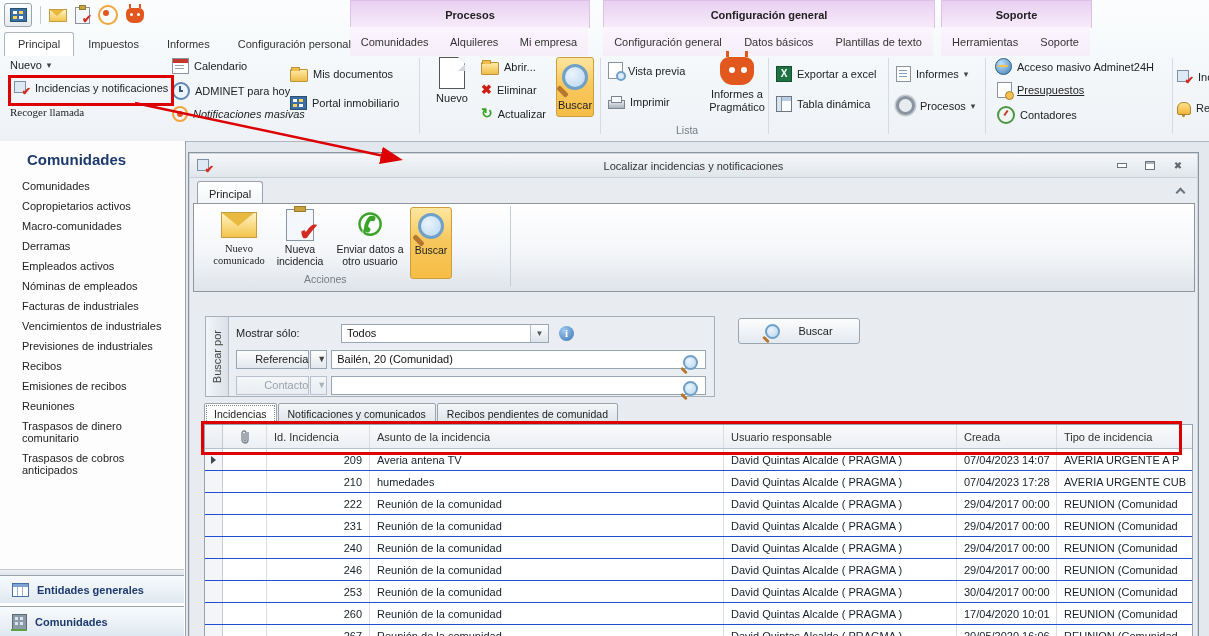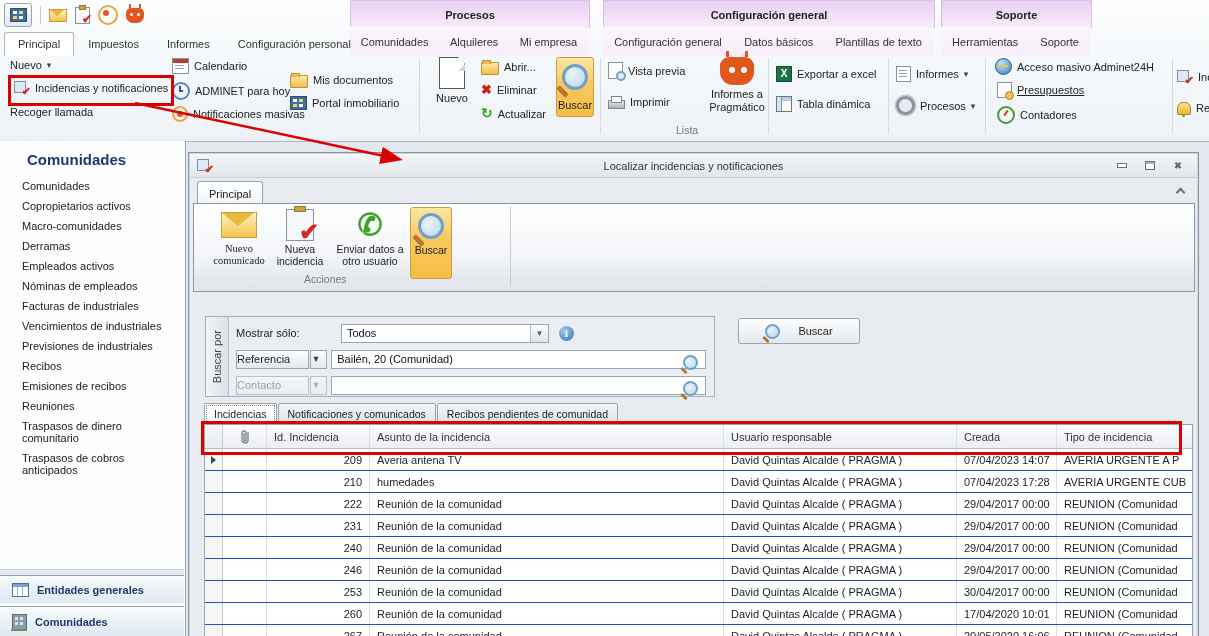--- a/index.html
+++ b/index.html
@@ -112,21 +112,21 @@
   .act-grouplabel{position:absolute;left:110px;top:69px;color:#767b81;font-size:10.5px;}
   .act-sep{position:absolute;left:316px;top:2px;width:1px;height:80px;background:#c6ccd3;}
   
   .spanel{position:absolute;left:16px;top:163px;width:508px;height:79px;background:#eaeef3;border:1px solid #a6b0ba;}
   .sp-side{position:absolute;left:0;top:0;width:22px;height:100%;background:linear-gradient(90deg,#f2f5f8,#dbe1e8);border-right:1px solid #b3bcc6;display:flex;align-items:center;justify-content:center;}
   .sp-side span{writing-mode:vertical-rl;transform:rotate(180deg);color:#444;}
   .sp-row{position:absolute;left:30px;height:20px;display:flex;align-items:center;}
   .combo{height:19px;background:#fff;border:1px solid #98a5b3;display:flex;align-items:center;box-sizing:border-box;}
   .combo .val{flex:1;padding-left:5px;color:#111;}
   .combo .arrow{width:17px;height:100%;background:linear-gradient(#fdfdfd,#dde4eb);border-left:1px solid #b3bcc6;display:flex;align-items:center;justify-content:center;color:#555;font-size:8px;}
-  .fbtn{height:19px;background:linear-gradient(#fdfdfd,#e2e8ee);border:1px solid #98a5b3;display:flex;align-items:center;justify-content:flex-start;box-sizing:border-box;color:#222;}
+  .fbtn{height:19px;background:linear-gradient(#fdfdfd,#e2e8ee);border:1px solid #98a5b3;display:flex;align-items:center;justify-content:flex-end;box-sizing:border-box;color:#222;}
   .fbtn.disabled{color:#9aa2ab;background:linear-gradient(#f4f6f8,#e9edf1);border-color:#b9c2cc;}
   .field{height:19px;background:#fff;border:1px solid #98a5b3;box-sizing:border-box;display:flex;align-items:center;padding-left:5px;color:#111;}
   .buscar-btn{position:absolute;left:549px;top:165px;width:120px;height:24px;background:linear-gradient(#fdfdfd,#e3e9ef);border:1px solid #9aa5b1;border-radius:3px;display:flex;align-items:center;justify-content:center;gap:18px;color:#222;}
   
   .ltabs{position:absolute;left:15px;top:251px;display:flex;align-items:flex-end;height:21px;}
   .ltab{height:20px;padding:0 9px;display:flex;align-items:center;background:linear-gradient(#f4f6f8,#dde3e9);border:1px solid #9aa3ad;margin-right:1px;border-radius:2px 2px 0 0;font-size:10.5px;color:#222;}
   .ltab.active{background:#fff;border-bottom:1px solid #fff;outline:1px dotted #888;outline-offset:-3px;}
   .grid{position:absolute;left:15px;top:271px;width:987px;height:212px;background:#fff;border:1px solid #9aa3ad;border-bottom:none;}
   .thead{display:flex;height:23px;background:linear-gradient(#f9fafb,#eceff3);border-bottom:1px solid #b8c0c9;color:#333;}
   .thead .tc{display:flex;align-items:center;}
@@ -194,38 +194,38 @@
     </div>
 
     <div class="rb-item" style="left:10px;top:59px;">
         <span>Nuevo</span>
         <span class="caret">▾</span>
       </div>
     <div class="rb-item" style="left:14px;top:81px;">
         <span class="ic ic-sheets"></span>
         <span>Incidencias y notificaciones</span>
       </div>
-    <div class="rb-item" style="left:10px;top:106px;">
+    <div class="rb-item" style="left:10px;top:106px;font-family:Liberation Serif, serif;">
         <span>Recoger llamada</span>
       </div>
 
     <div class="rb-item" style="left:172px;top:58px;justify-content:flex-end;">
         <span class="ic ic-cal"></span>
         <span>Calendario</span>
       </div>
     <div class="rb-item" style="left:172px;top:82px;">
         <span class="ic ic-clock"></span>
         <span>ADMINET para hoy</span>
       </div>
-    <div class="rb-item" style="left:172px;top:106px;">
+    <div class="rb-item" style="left:172px;top:106px;font-style:italic;">
         <span class="ic ic-bcast" style="width:12px;height:12px;"></span>
         <span>Notificaciones masivas</span>
       </div>
 
-    <div class="rb-item" style="left:290px;top:72px;">
+    <div class="rb-item" style="left:290px;top:66px;">
         <span class="ic ic-folder"></span>
         <span>Mis documentos</span>
       </div>
     <div class="rb-item" style="left:290px;top:96px;">
         <span class="ic ic-portal"></span>
         <span>Portal inmobiliario</span>
       </div>
 
     <span class="vsep" style="left:419px;"></span>
 

